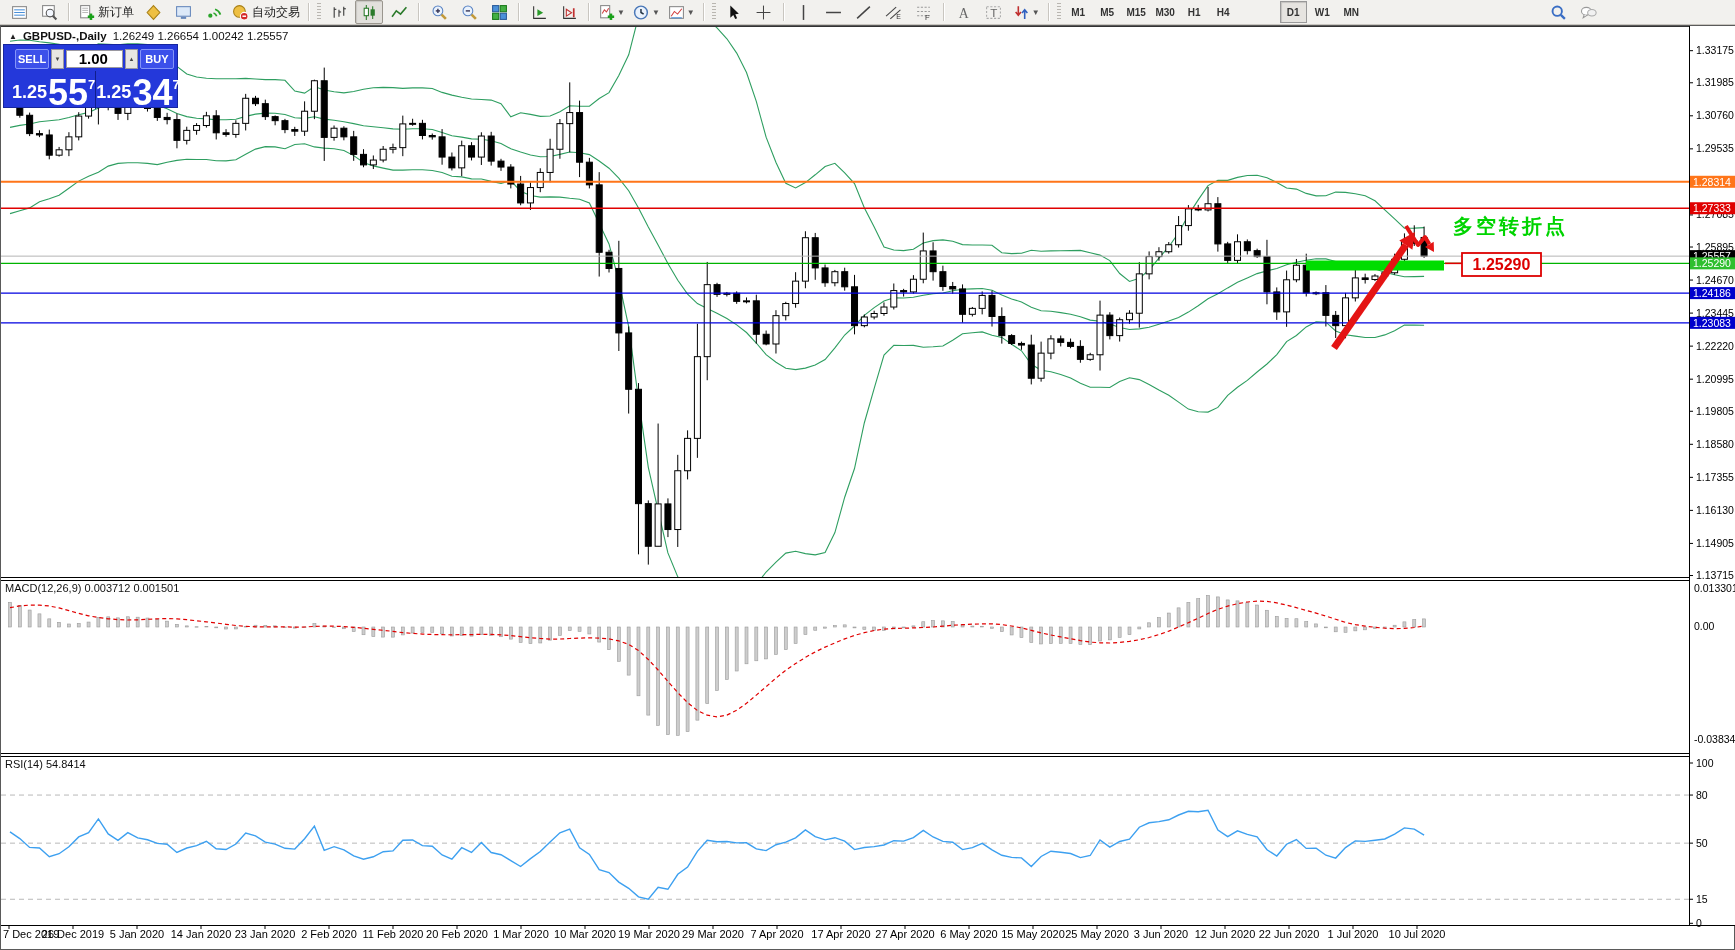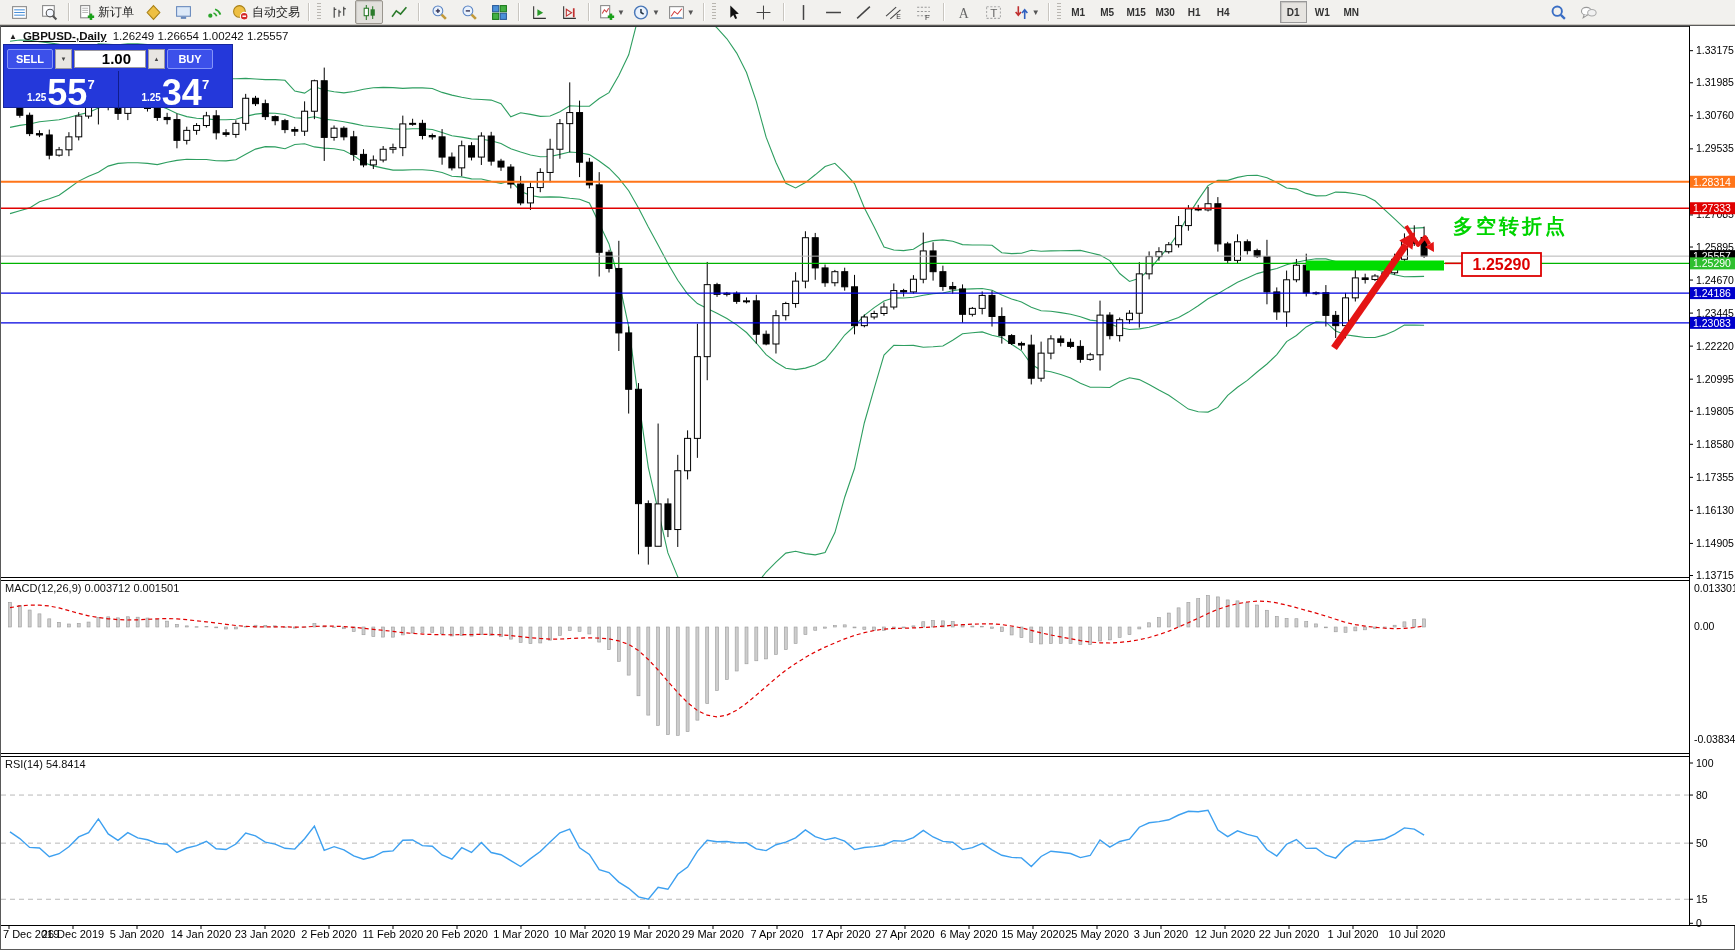--- a/index.html
+++ b/index.html
@@ -19,35 +19,35 @@
   .tf-btn.active{background:#e6e4e0;border:1px solid #999;box-shadow:inset 1px 1px 1px rgba(0,0,0,.15);margin-left:42px;}
   #tb-right{margin-left:auto;margin-right:128px;display:flex;align-items:center;}
   
   #chart-window{position:absolute;left:0;top:25px;width:1735px;height:925px;background:#fff;
     border:1px solid #5a5a5a;box-sizing:border-box;}
   #chart-svg{position:absolute;left:0;top:0;}
   
   #symbol-title{position:absolute;left:8px;top:4px;display:flex;align-items:center;gap:6px;
     font-size:11.5px;color:#111;z-index:5;}
   #symbol-title .tri{font-size:8px;color:#222;}
-  #symbol-title .sym{font-weight:bold;text-decoration:underline;}
+  #symbol-title .sym{font-weight:bold;}
   
-  #trade-panel{position:absolute;left:2px;top:18px;width:230px;height:64px;background:#2438da;
-    border:1px solid #16269e;box-sizing:border-box;z-index:6;}
+  #trade-panel{position:absolute;left:2px;top:18px;width:175px;height:64px;background:#2438da;
+    border:1px solid #16269e;box-sizing:border-box;z-index:6;padding-left:8px;}
   .tp-row1{display:flex;align-items:center;height:23px;padding:2px 3px 0 3px;gap:2px;}
   .tp-trade-btn{width:44px;height:18px;background:#3c50ea;border:1px solid #8494f8;border-radius:2px;
     color:#fff;font-size:11px;font-weight:bold;display:flex;align-items:center;justify-content:center;}
   .tp-spin{width:15px;height:18px;background:#e8e6e2;border:1px solid #9a98a0;display:flex;
     align-items:center;justify-content:center;font-size:6px;color:#444;}
   .tp-vol{width:72px;height:18px;background:#fff;border:1px solid #9a98a0;color:#000;
     font-size:15px;font-weight:bold;display:flex;align-items:center;justify-content:flex-end;padding-right:14px;box-sizing:border-box;}
   .tp-row2{display:flex;height:38px;margin-top:1px;}
   .tp-price{flex:1;display:flex;align-items:flex-end;justify-content:center;color:#fff;padding-bottom:3px;}
   .tp-price.right{border-left:1px solid #101d8c;}
-  .tp-small{font-size:10px;font-weight:bold;margin:0 1px 3px 0;}
+  .tp-small{font-size:18px;font-weight:bold;margin:0 1px 3px 0;}
   .tp-big{font-size:36px;font-weight:bold;line-height:26px;}
   .tp-sup{font-size:13px;font-weight:bold;transform:translateY(-14px);display:inline-block;}
   
   .pane-label{position:absolute;left:4px;font-size:11px;color:#111;z-index:4;background:transparent;}
 </style>
 </head>
 <body>
 
 <div id="app">
   <div id="toolbar">

